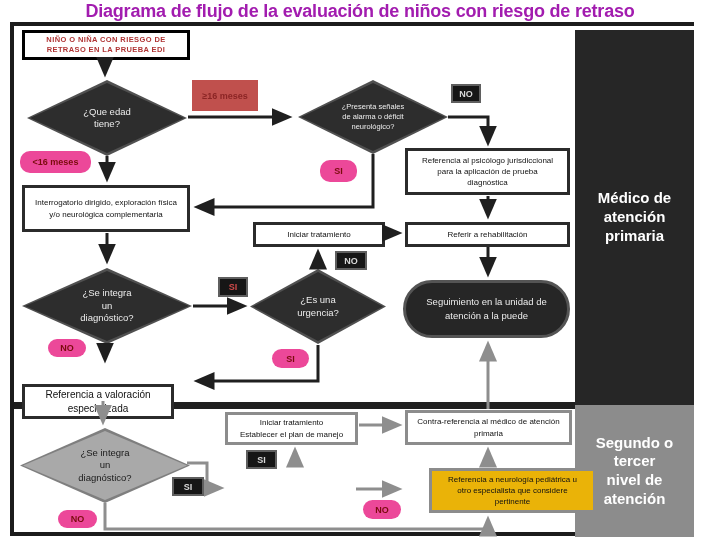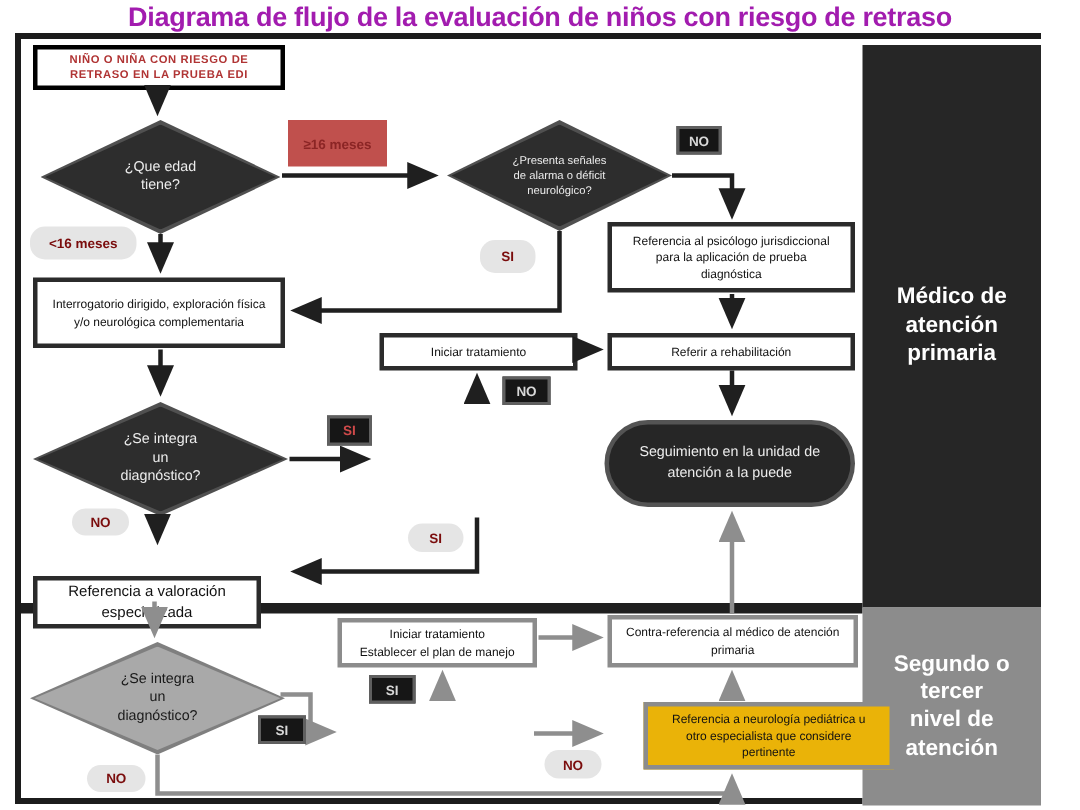--- a/index.html
+++ b/index.html
@@ -35,21 +35,21 @@
   .d-fill{position:absolute;inset:3px;clip-path:polygon(50% 0,100% 50%,50% 100%,0 50%);}
   .d-dark .d-fill{background:#2d2d2d;}
   .d-gray .d-fill{background:#a9a9a9;}
   .d-text{position:relative;z-index:1;text-align:center;white-space:pre-line;font-size:9.5px;
     line-height:1.3;color:#ececec;}
   .d-gray .d-text{color:#1a1a1a;}
   .d-text.small{font-size:7.5px;}
   
   .lbl{display:flex;align-items:center;justify-content:center;font-weight:bold;font-size:9px;
     z-index:4;text-align:left;}
-  .l-red{background:#e5e5e5;color:#7a0c0c;border-radius:10px;}
+  .l-red{background:#ec4899;color:#7a0c0c;border-radius:10px;}
   .l-brick{background:#c0504d;color:#8b2525;}
   .l-dark{background:#161616;color:#d8d8d8;border:2px solid #5f5f5f;}
   .l-dark.redtext{color:#cf4a4a;}
   svg#flow{position:absolute;left:0;top:0;z-index:3;pointer-events:none;}
 </style>
 </head>
 <body>
 
 <div id="stage">
 
@@ -128,20 +128,25 @@
 
   <div class="abs box b-dark" style="left:405px;top:222px;width:165px;height:25px;">Referir a rehabilitación</div>
 
   <div class="abs diamond d-dark" style="left:22px;top:268px;width:170px;height:76px;">
     <div class="d-fill"></div>
     <div class="d-text">¿Se integra
 un
 diagnóstico?</div>
   </div>
 
+  <div class="abs diamond d-dark" style="left:250px;top:269px;width:136px;height:75px;">
+    <div class="d-fill"></div>
+    <div class="d-text">¿Es una
+urgencia?</div>
+  </div>
 
   <div class="abs stadium" style="left:403px;top:280px;width:167px;height:58px;">Seguimiento en la unidad de
 atención a la puede</div>
 
   <div class="abs box b-dark" style="left:22px;top:384px;width:152px;height:35px;font-size:10px;">Referencia a valoración especializada</div>
 
   <div class="abs diamond d-gray" style="left:20px;top:428px;width:170px;height:75px;">
     <div class="d-fill"></div>
     <div class="d-text">¿Se integra
 un

